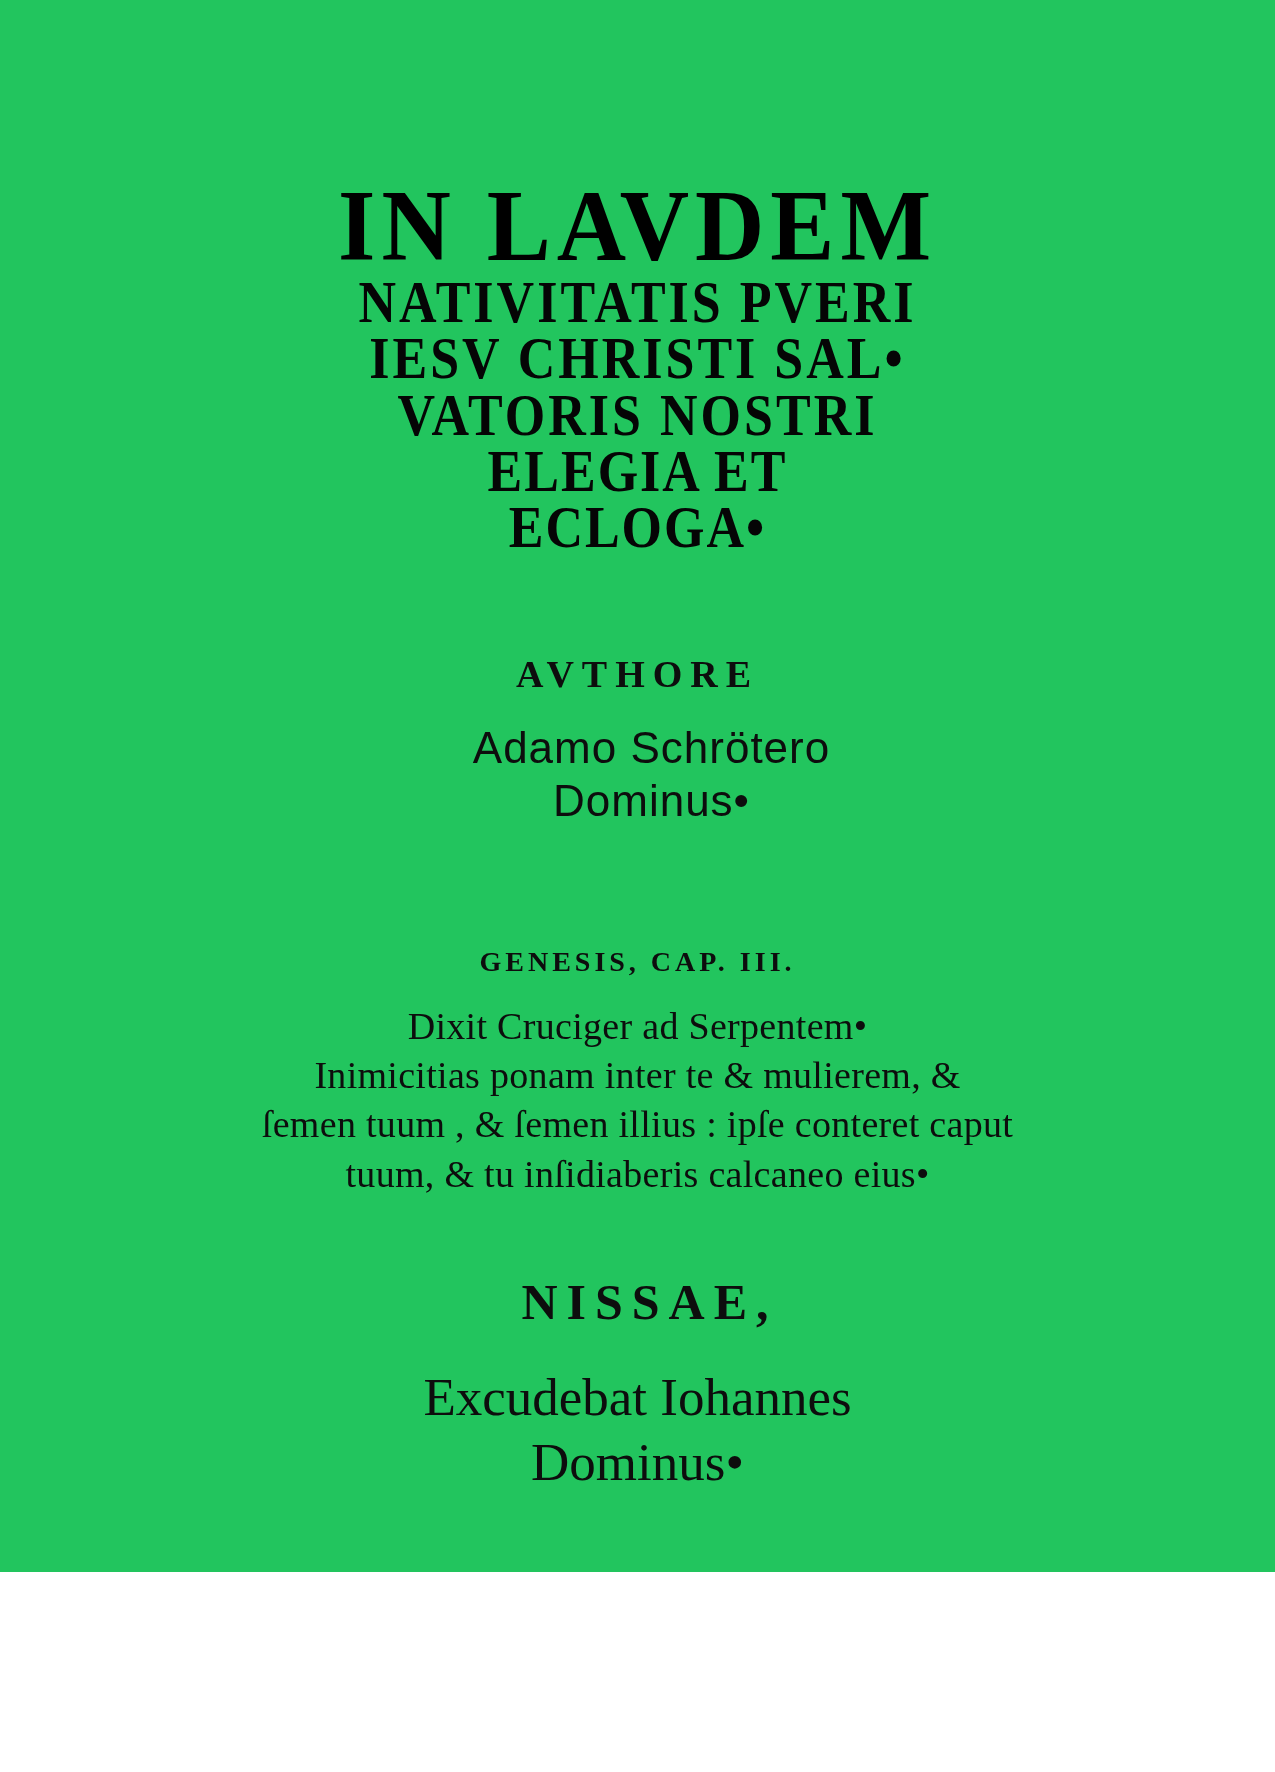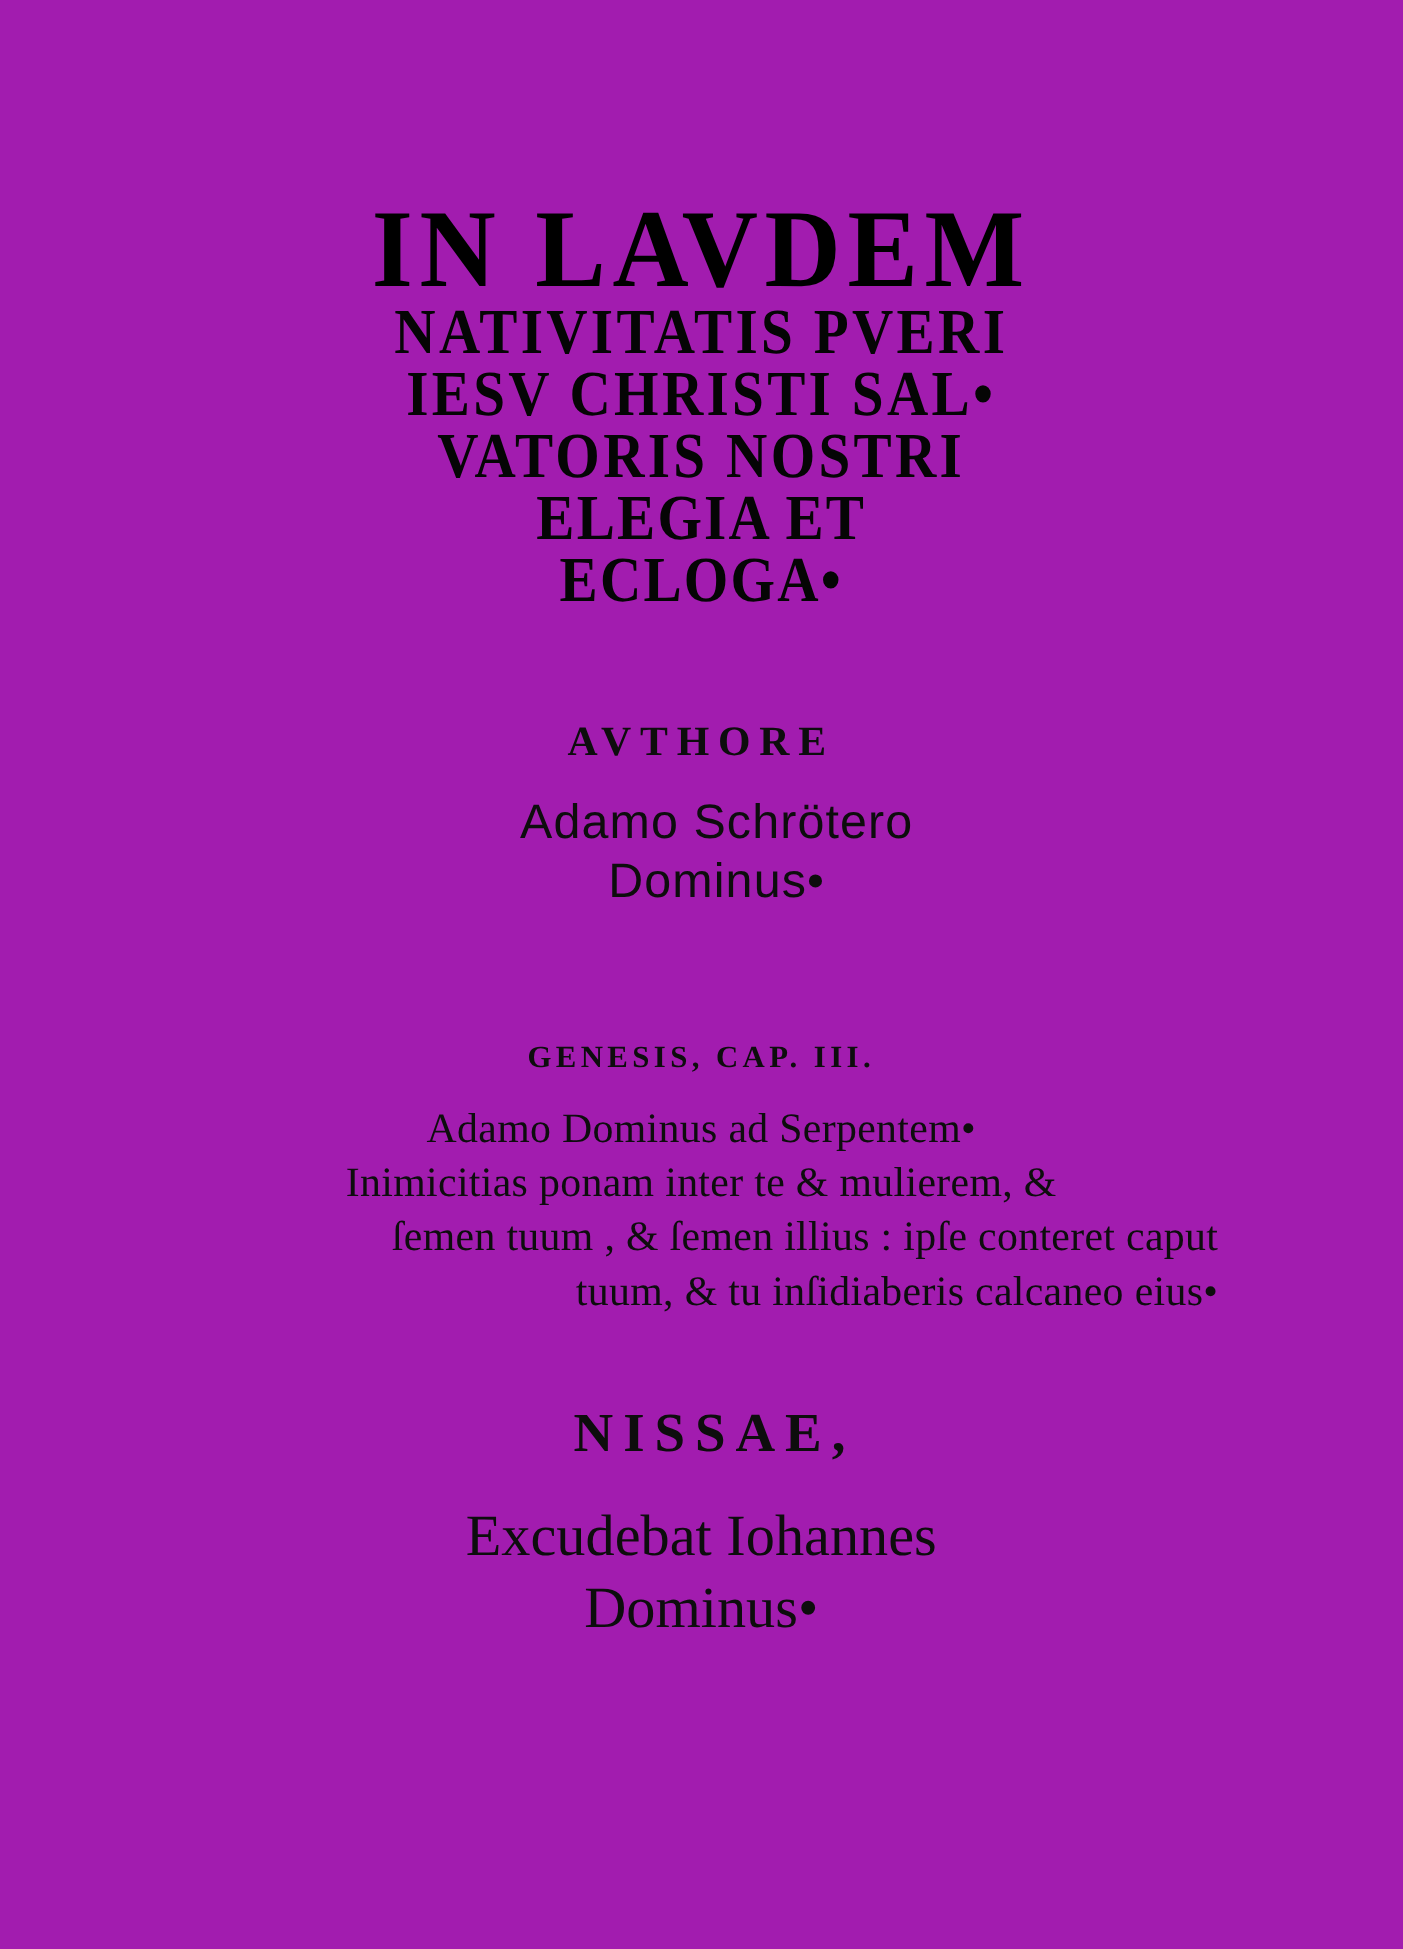--- a/index.html
+++ b/index.html
@@ -11,22 +11,22 @@
     width: 1275px;
     height: 1772px;
     font-family: "Liberation Serif", serif;
     color: #0d0d0d;
     overflow: hidden;
   }
 
   .page {
     position: relative;
     width: 1275px;
-    height: 1772px;
-    background: #a21caf;
+    height: 1572px;
+    background: #22c55e;
     box-sizing: border-box;
   }
 
   .title-block {
     text-align: center;
     padding-top: 180px;
   }
 
   .line-main {
     font-family: "Liberation Serif", serif;
@@ -84,21 +84,21 @@
   .scripture-body {
     margin: 24px auto 0 auto;
     width: 940px;
     font-size: 38px;
     line-height: 1.30;
     font-family: "Liberation Serif", serif;
     text-align: center;
     letter-spacing: 0.3px;
   }
   .scripture-body .ln { display: block; white-space: nowrap; }
-  .scripture-body .ln.left { text-align: right; }
+  .scripture-body .ln.left { text-align: center; }
 
   .imprint-city {
     text-align: center;
     margin-top: 74px;
     font-size: 50px;
     font-weight: 600;
     letter-spacing: 9px;
     font-family: "Liberation Serif", serif;
     padding-left: 24px;
   }
@@ -127,21 +127,21 @@
   </div>
 
   <div class="author-head">AVTHORE</div>
   <div class="author-name">
     <span>Adamo  Schrötero</span><br>
     <span>Dominus•</span>
   </div>
 
   <div class="scripture-head">GENESIS,  CAP. III.</div>
   <div class="scripture-body">
-    <span class="ln">Adamo Dominus ad Serpentem•</span>
+    <span class="ln">Dixit Cruciger ad Serpentem•</span>
     <span class="ln">Inimicitias ponam inter te &amp; mulierem, &amp;</span>
     <span class="ln left">ſemen tuum , &amp; ſemen illius : ipſe conteret caput</span>
     <span class="ln left">tuum, &amp; tu inſidiaberis calcaneo eius•</span>
   </div>
 
   <div class="imprint-city">NISSAE,</div>
   <div class="imprint-printer">
     <span>Excudebat  Iohannes</span><br>
     <span>Dominus•</span>
   </div>

